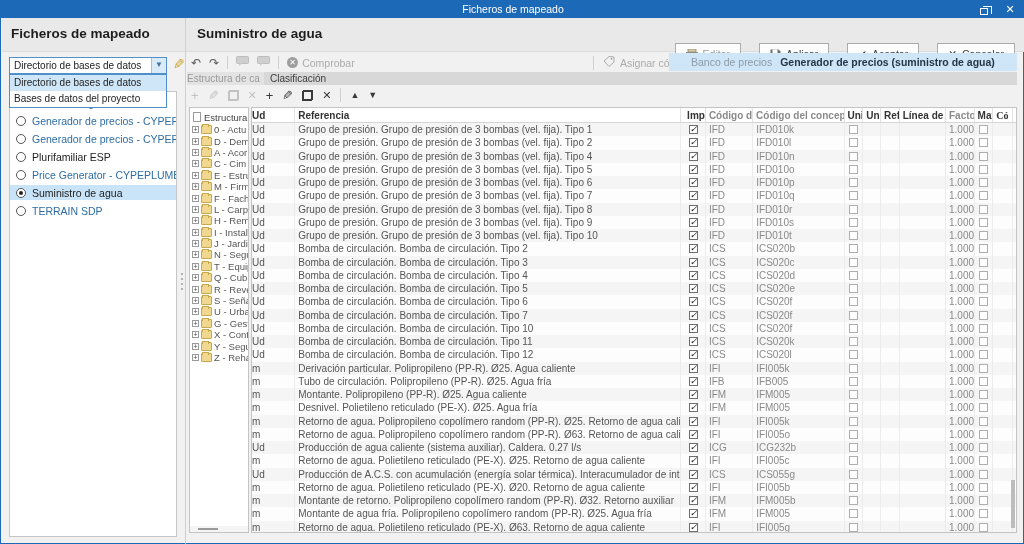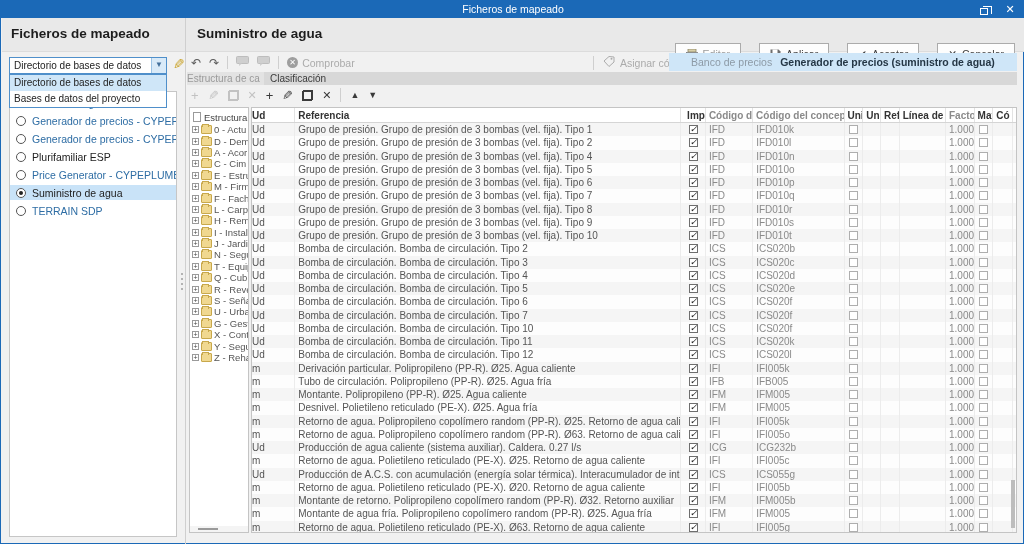--- a/index.html
+++ b/index.html
@@ -94,21 +94,21 @@
   .c-ref { width:393px; }
   .c-imp { width:25px;text-align:right; }
   .c-grp { width:48px; color:#8a8a8a; }
   .c-code { width:93px; color:#8a8a8a; }
   .c-uni1 { width:19px; }
   .c-uni2 { width:18px; }
   .c-refc { width:19px; }
   .c-linea { width:47px; }
   .c-facto { width:29px; text-align:right; padding-right:3px; color:#8a8a8a; }
   .c-may { width:19px; }
-  .c-co { width:20px; }
+  .c-co { width:20px;font-family:Liberation Serif, serif; }
   .c-fill { flex:1; border-right:none !important; }
   .cbwrap { display:flex !important; align-items:center; justify-content:center; padding-left:0 !important; }
   .cb { width:9px; height:9px; border:1px solid #aeaeae; background:#fff; position:relative; }
   .cb.on { border-color:#6e6e6e; }
   .cb.on:after { content:"✓"; position:absolute; left:0px; top:-3px; font-size:9px; color:#222; }
   .vscroll { position:absolute; right:1px; top:372px; width:4px; height:48px; background:#bdbdbd; }
 </style>
 </head>
 <body>
 

